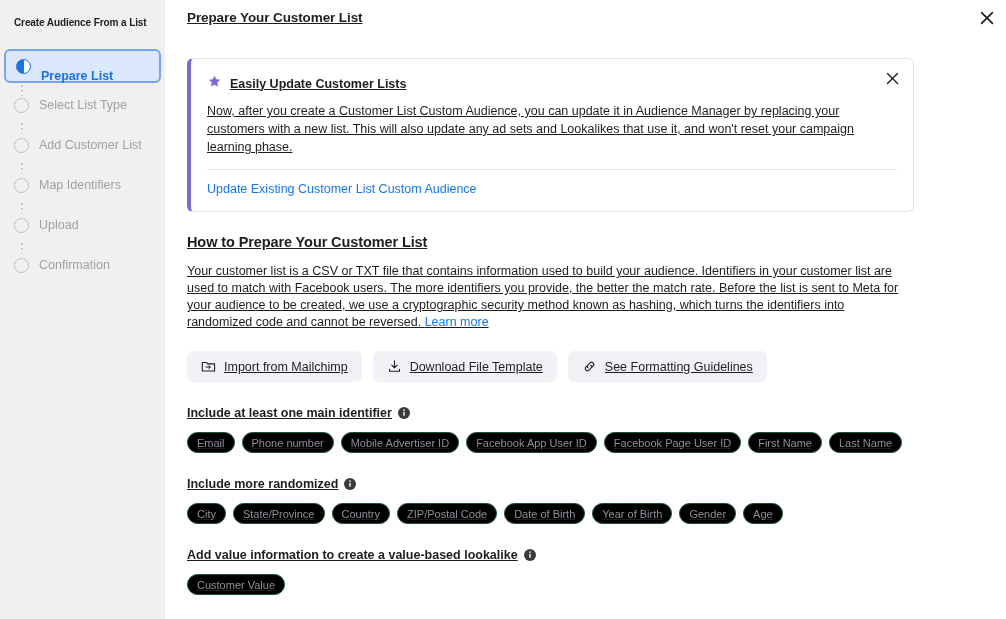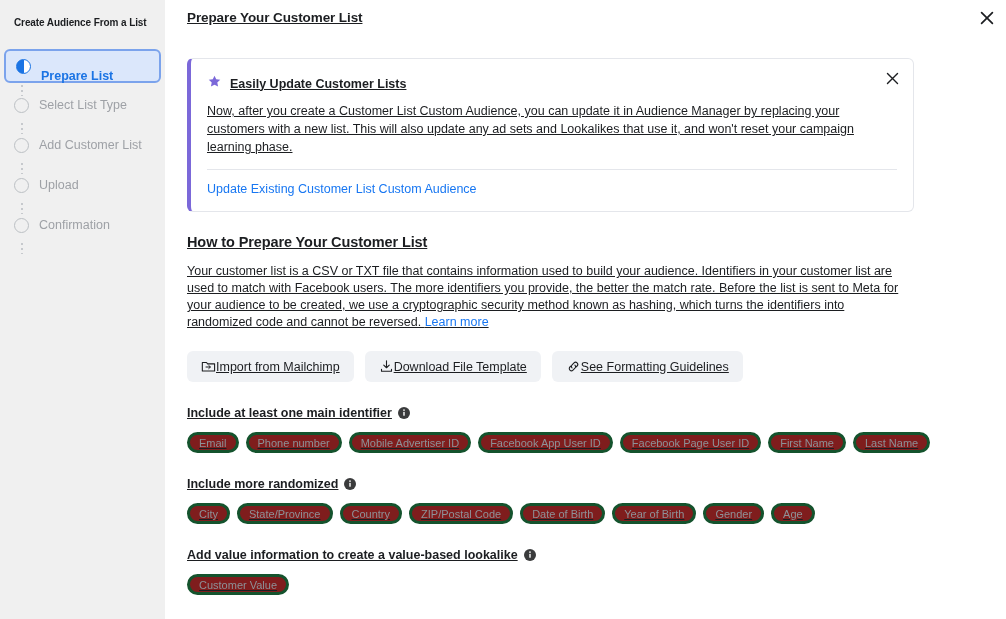--- a/index.html
+++ b/index.html
@@ -194,21 +194,21 @@
 
   
   .button-row {
     display: flex;
     gap: 11px;
     margin-top: 20px;
   }
   .btn {
     display: inline-flex;
     align-items: center;
-    gap: 0;
+    gap: 8px;
     height: 31px;
     padding: 0 14px;
     background: #f0f2f5;
     border: none;
     border-radius: 6px;
     font-size: 12.5px;
     font-family: "Liberation Sans", sans-serif;
     color: #1c1e21;
     cursor: pointer;
     white-space: nowrap;
@@ -234,23 +234,23 @@
     display: flex;
     flex-wrap: wrap;
     gap: 7px;
     margin-top: 12px;
   }
   .pill {
     height: 21px;
     padding: 0 9px;
     display: inline-flex;
     align-items: center;
-    border: 3px solid #14532d;
+    border: 1px solid #14532d;
     border-radius: 11px;
-    background: #7f1d1d;
+    background: #000000;
     font-size: 11px;
     color: #8d9197;
     white-space: nowrap;
     cursor: default;
   }
 </style>
 </head>
 <body>
 
 <div class="app">
@@ -270,20 +270,24 @@
         <span class="step-label">Select List Type</span>
       </div>
       <div class="connector" style="top:74px"></div>
 
       <div class="step">
         <span class="step-icon"></span>
         <span class="step-label">Add Customer List</span>
       </div>
       <div class="connector" style="top:114px"></div>
 
+      <div class="step">
+        <span class="step-icon"></span>
+        <span class="step-label">Map Identifiers</span>
+      </div>
       <div class="connector" style="top:154px"></div>
 
       <div class="step">
         <span class="step-icon"></span>
         <span class="step-label">Upload</span>
       </div>
       <div class="connector" style="top:194px"></div>
 
       <div class="step">
         <span class="step-icon"></span>

